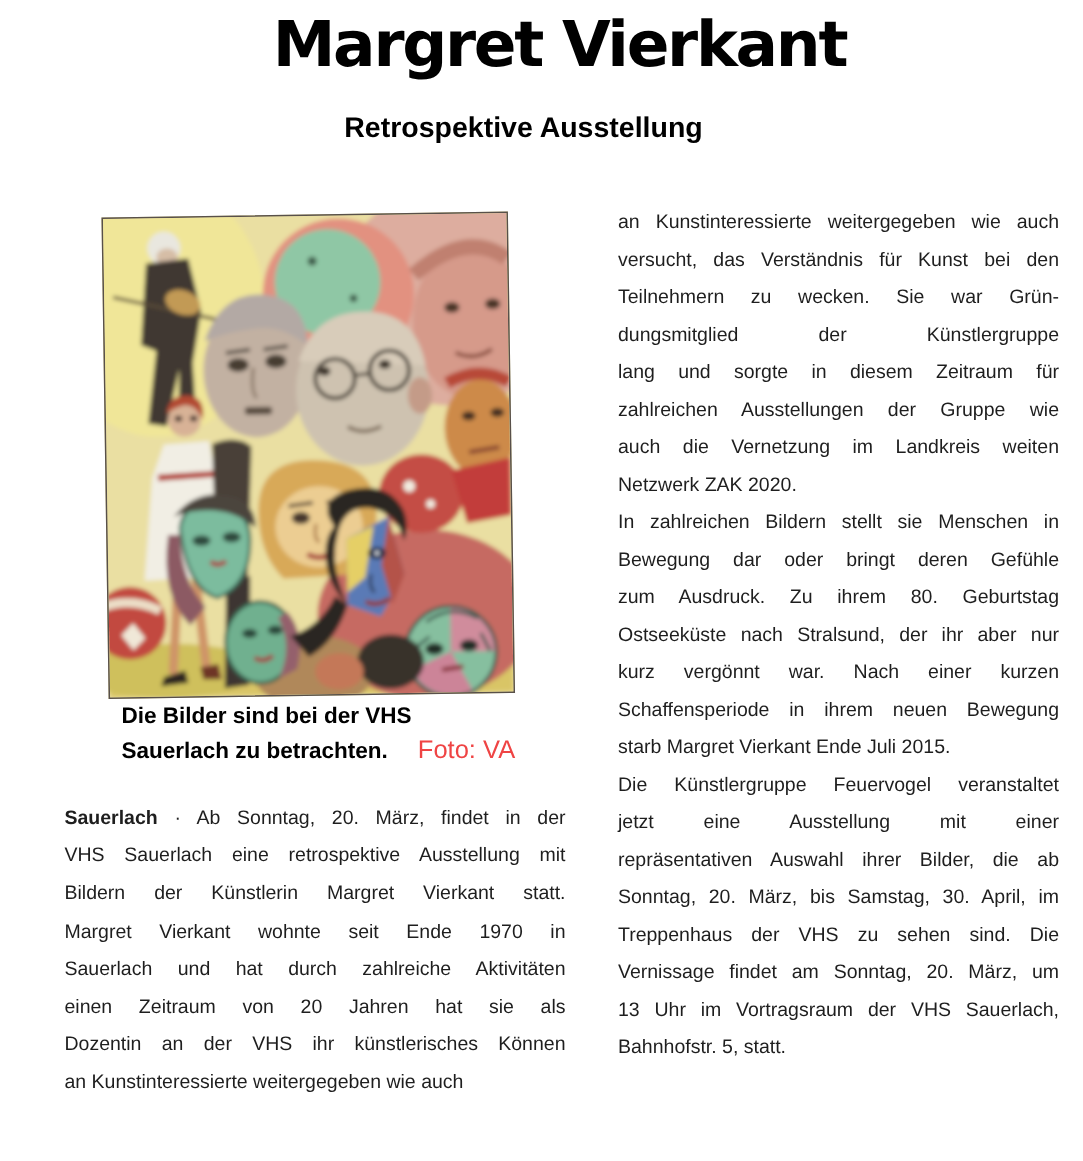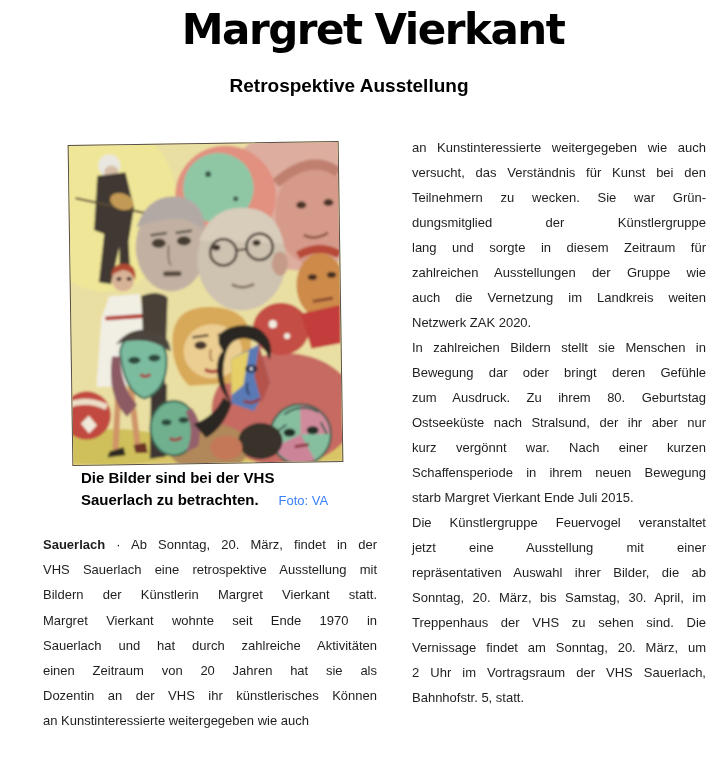--- a/index.html
+++ b/index.html
@@ -26,21 +26,21 @@
     box-sizing:border-box;border:1.5px solid #58504a;background:#eadfa2;
     transform:rotate(-0.85deg);overflow:hidden;
   }
   .figure svg{display:block;width:100%;height:100%;}
 
   
   .caption{
     position:absolute;left:81px;top:467px;width:310px;
     font-size:15px;font-weight:bold;line-height:22px;color:#000;
   }
-  .caption .credit{font-weight:normal;font-size:13px;margin-left:20px;color:#3b82f6;}
+  .caption .credit{font-weight:normal;font-size:17px;margin-left:20px;color:#ef4444;}
 
   
   .col{position:absolute;font-size:13px;color:#1e1e1e;}
   .col-left {left:43px; top:532px;width:334px;line-height:25.2px;}
   .col-right{left:412px;top:135px;width:294px;line-height:25px;}
   .tl{text-align:justify;text-align-last:justify;}
   .tl.natural{text-align:left;text-align-last:left;}
   .b{font-weight:bold;}
   .sp{
     text-decoration-line:underline;
@@ -217,17 +217,17 @@
       <div class="tl"><span>Ostseeküste nach Stralsund, der ihr aber nur</span></div>
       <div class="tl"><span>kurz vergönnt war. Nach einer kurzen</span></div>
       <div class="tl"><span>Schaffensperiode in ihrem neuen Bewegung</span></div>
       <div class="tl natural"><span>starb Margret Vierkant Ende Juli 2015.</span></div>
       <div class="tl"><span>Die Künstlergruppe Feuervogel veranstaltet</span></div>
       <div class="tl"><span>jetzt eine Ausstellung mit einer</span></div>
       <div class="tl"><span>repräsentativen Auswahl ihrer Bilder, die ab</span></div>
       <div class="tl"><span>Sonntag, 20. März, bis Samstag, 30. April, im</span></div>
       <div class="tl"><span>Treppenhaus der VHS zu sehen sind. Die</span></div>
       <div class="tl"><span>Vernissage findet am Sonntag, 20. März, um</span></div>
-      <div class="tl"><span>2 Uhr im Vortragsraum der VHS Sauerlach,</span></div>
+      <div class="tl"><span>13 Uhr im Vortragsraum der VHS Sauerlach,</span></div>
       <div class="tl natural"><span>Bahnhofstr. 5, statt.</span></div>
     </div>
 
 </div>
 
 </body></html>

